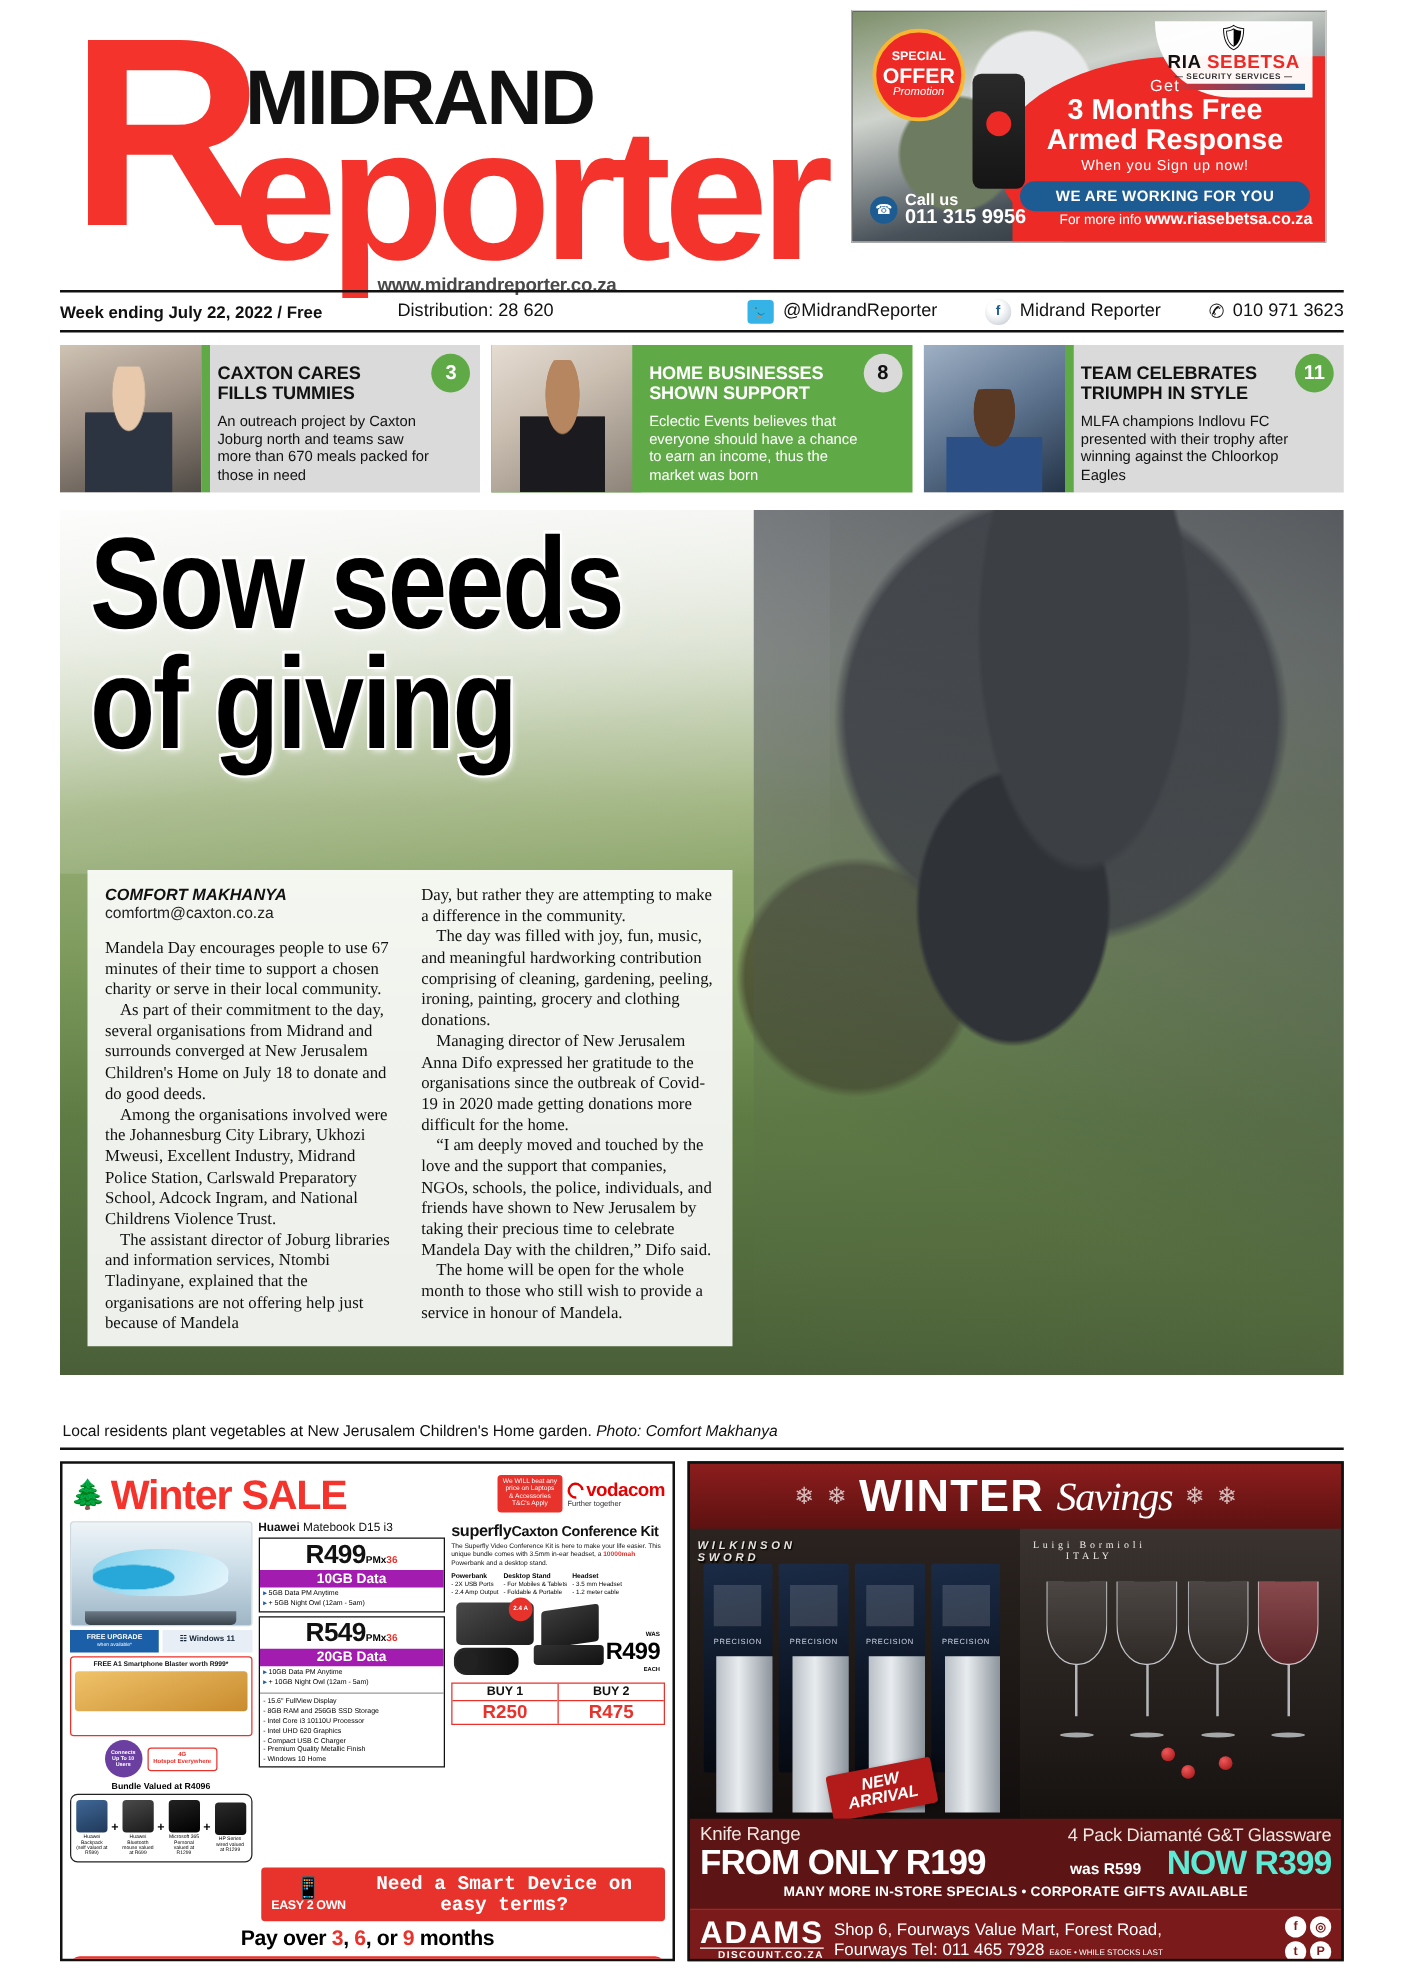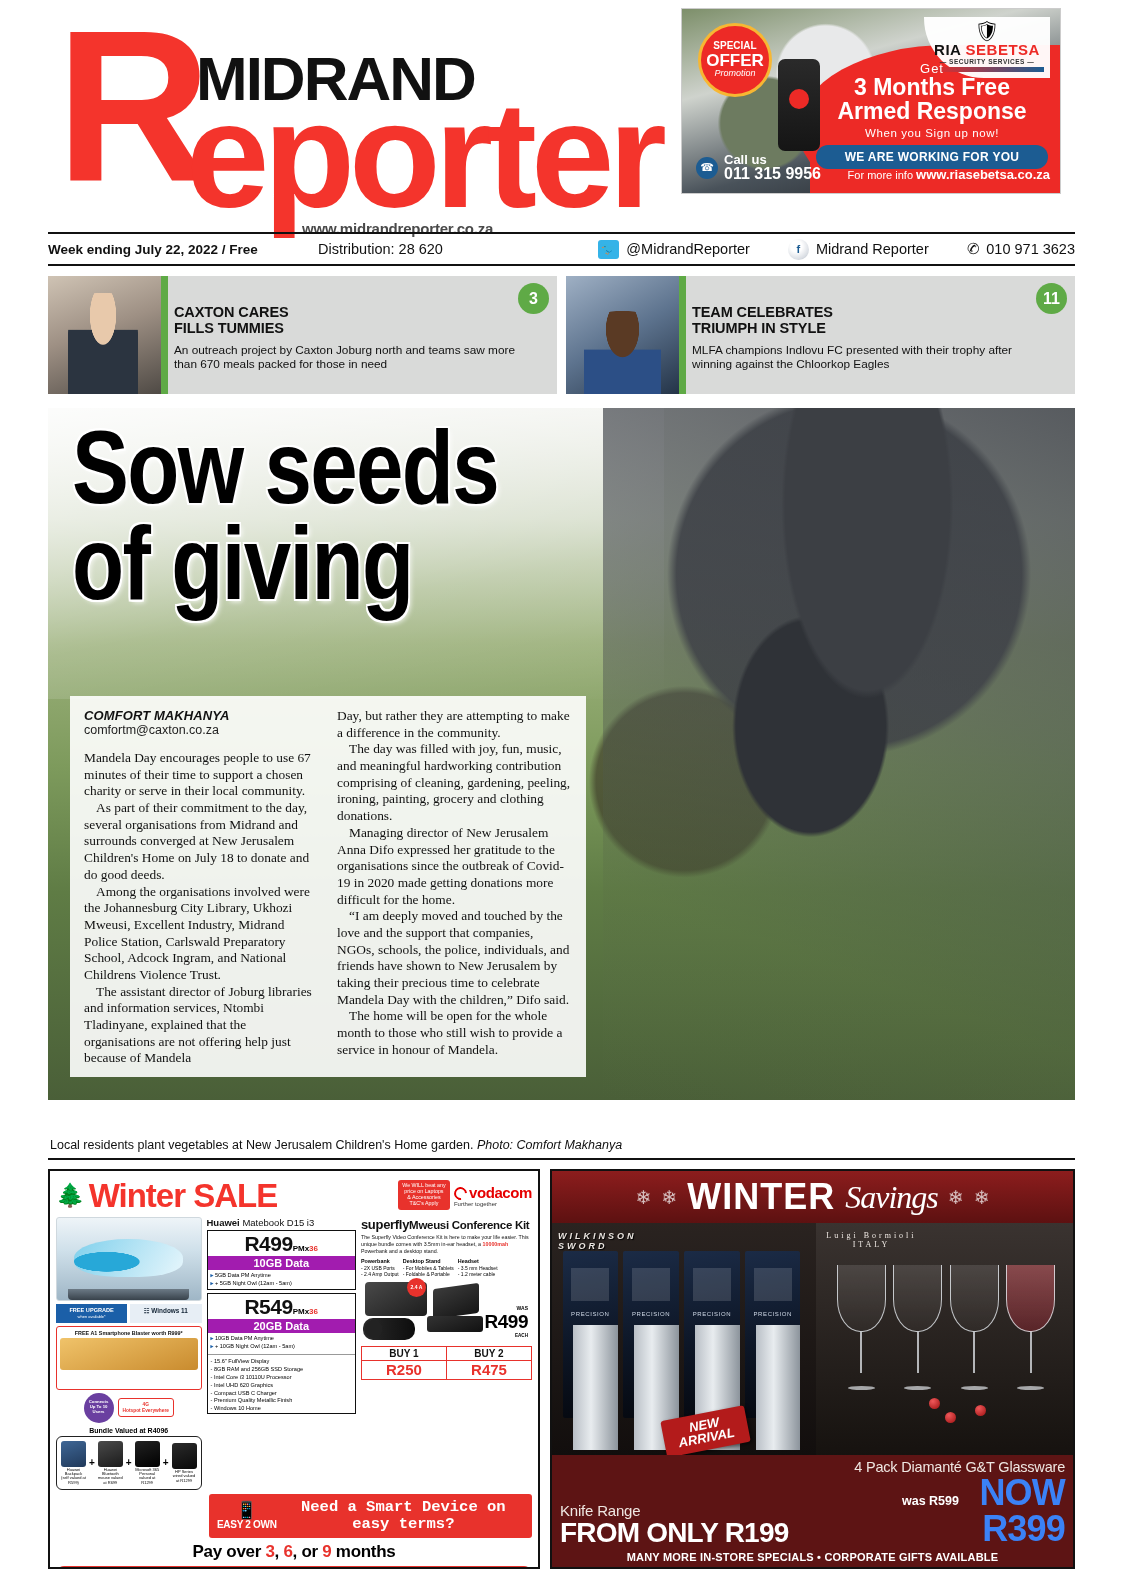--- a/index.html
+++ b/index.html
@@ -122,21 +122,21 @@
     display: flex; align-items: center; justify-content: center; font-size: 11px; color: #1c5c92; font-weight: bold;
   }
   .infobar .sp1 { margin-left: auto; }
   .infobar .soc + .soc { margin-left: 38px; }
   .ph-icon { font-size: 15px; transform: rotate(12deg); }
 
   
   .teasers { display: flex; gap: 9px; height: 118px; margin-bottom: 14px; }
   .teaser { flex: 1; display: flex; position: relative; overflow: hidden; }
   .teaser .thumb { width: 113px; flex-shrink: 0; position: relative; overflow: hidden; }
-  .teaser .body { flex: 1; position: relative; padding: 28px 40px 8px 13px; }
+  .teaser .body { flex: 1; position: relative; padding: 15px 40px 8px 13px; }
   .teaser .accent { position: absolute; left: 0; top: 0; bottom: 0; width: 7px; }
   .teaser .ttl { font-size: 14.5px; font-weight: bold; line-height: 1.13; letter-spacing: -0.1px; }
   .teaser .dek { font-size: 11.8px; line-height: 1.21; margin-top: 6px; }
   .teaser .pg {
     position: absolute; right: 8px; top: 7px; width: 31px; height: 31px; border-radius: 50%;
     display: flex; align-items: center; justify-content: center;
     font-size: 16px; font-weight: bold;
   }
   .t-grey { background: #d9dad9; }
   .t-grey .accent { background: #5faa46; }
@@ -370,21 +370,21 @@
   .berry { position: absolute; width: 11px; height: 11px; border-radius: 50%; background: radial-gradient(circle at 35% 30%, #f0585a, #9c1010); }
 
   .price-band { padding: 4px 8px 2px; background: #5d1414; }
   .pb-row { display: flex; align-items: flex-end; }
   .pb-left { flex: 1.03; }
   .pb-right { flex: 1; text-align: right; }
   .knife-range { font-size: 15px; color: #efe7e2; letter-spacing: -0.2px; }
   .from-only { font-size: 28px; font-weight: bold; color: #fff; letter-spacing: -0.8px; line-height: 1; }
   .gw-ttl { font-size: 14.5px; color: #efe7e2; letter-spacing: -0.2px; }
   .was { font-size: 12.5px; font-weight: bold; color: #fff; }
-  .now { font-size: 36px; font-weight: bold; color: #3b82f6; letter-spacing: -0.8px; line-height: 1; margin-left: 16px; }
+  .now { font-size: 27px; font-weight: bold; color: #5eead4; letter-spacing: -0.8px; line-height: 1; margin-left: 16px; }
   .many-more { text-align: center; font-size: 11px; font-weight: bold; color: #fff; letter-spacing: 0.2px; padding: 4px 0 5px; }
   .adams-foot { background: #7a1a1a; display: flex; align-items: center; gap: 8px; padding: 5px 8px; border-top: 1px solid #9c2a2a; }
   .adams-logo { color: #fff; }
   .adams-logo .nm { font-size: 25px; font-weight: bold; letter-spacing: 1.5px; line-height: 0.9; }
   .adams-logo .sub { font-size: 8px; font-weight: bold; letter-spacing: 1.2px; border-top: 1px solid #fff; text-align: right; }
   .adams-addr { color: #fff; font-size: 13.5px; line-height: 1.16; flex: 1; }
   .adams-addr .eoe { font-size: 6.5px; }
   .socials { display: grid; grid-template-columns: 1fr 1fr; gap: 3px; }
   .sc { width: 17px; height: 17px; border-radius: 50%; background: #fff; color: #7a1a1a; font-size: 10px; font-weight: bold; display: flex; align-items: center; justify-content: center; }
 </style>
@@ -456,20 +456,30 @@
     <div class="teaser t-grey">
       <div class="thumb ph-caxton"></div>
       <div class="body">
         <div class="accent"></div>
         <div class="ttl" style="white-space:pre-line">CAXTON CARES
 FILLS TUMMIES</div>
         <div class="dek">An outreach project by Caxton Joburg north and teams saw more than 670 meals packed for those in need</div>
         <div class="pg">3</div>
       </div>
     </div>
+    <div class="teaser t-green">
+      <div class="thumb ph-lady"></div>
+      <div class="body">
+        <div class="accent"></div>
+        <div class="ttl" style="white-space:pre-line">HOME BUSINESSES
+SHOWN SUPPORT</div>
+        <div class="dek">Eclectic Events believes that everyone should have a chance to earn an income, thus the market was born</div>
+        <div class="pg">8</div>
+      </div>
+    </div>
     <div class="teaser t-grey">
       <div class="thumb ph-player"></div>
       <div class="body">
         <div class="accent"></div>
         <div class="ttl" style="white-space:pre-line">TEAM CELEBRATES
 TRIUMPH IN STYLE</div>
         <div class="dek">MLFA champions Indlovu FC presented with their trophy after winning against the Chloorkop Eagles</div>
         <div class="pg">11</div>
       </div>
     </div>
@@ -568,21 +578,21 @@
               <div>- <span>Intel Core i3 10110U Processor</span></div>
               <div>- <span>Intel UHD 620 Graphics</span></div>
               <div>- <span>Compact USB C Charger</span></div>
               <div>- <span>Premium Quality Metallic Finish</span></div>
               <div>- <span>Windows 10 Home</span></div>
             </div>
           </div>
         </div>
 
         <div class="sf-col">
-          <div class="sf-head"><span class="sf">superfly</span><span>Mweusi Conference Kit</span></div>
+          <div class="sf-head"><span class="sf">superfly</span><span>Caxton Conference Kit</span></div>
           <div class="sf-desc"><span>The Superfly Video Conference Kit is here to make your life easier. This unique bundle comes with 3.5mm in-ear headset, a </span><span class="mah">10000mah</span><span> Powerbank and a desktop stand.</span></div>
           <div class="sf-specs">
             <div><span class="h">Powerbank</span>- <span>2X USB Ports</span><br>- <span>2.4 Amp Output</span></div>
             <div><span class="h">Desktop Stand</span>- <span>For Mobiles &amp; Tablets</span><br>- <span>Foldable &amp; Portable</span></div>
             <div><span class="h">Headset</span>- <span>3.5 mm Headset</span><br>- <span>1.2 meter cable</span></div>
           </div>
           <div class="sf-img">
             <div class="pbank"></div>
             <div class="amp-badge">2.4 A</div>
             <div class="stand"></div>

